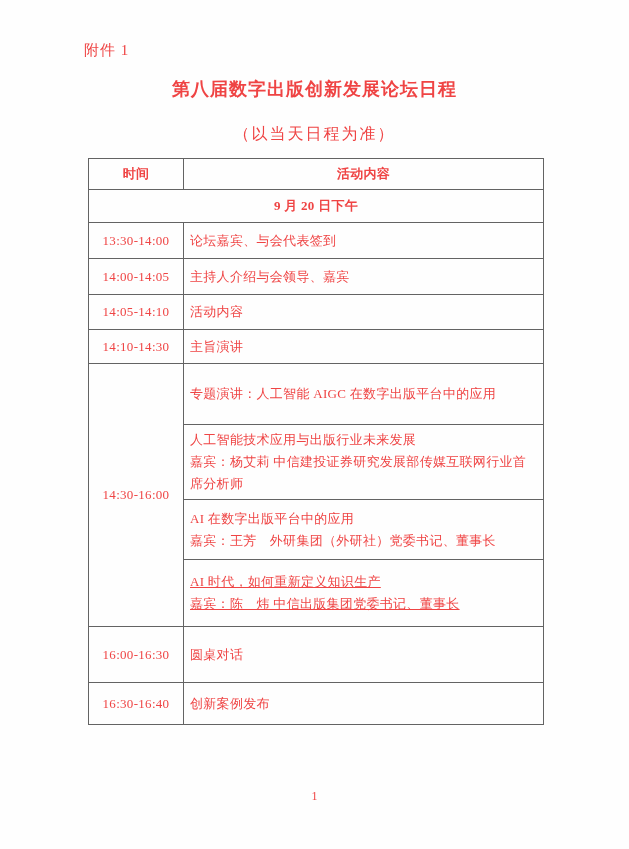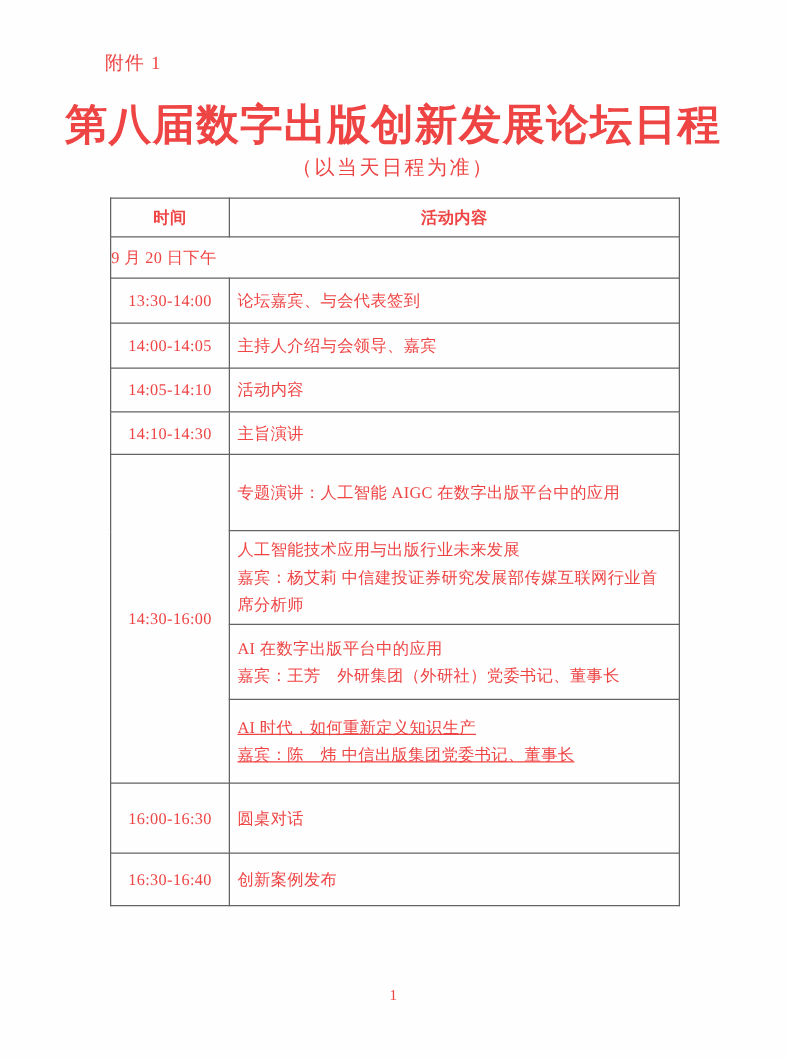--- a/index.html
+++ b/index.html
@@ -20,21 +20,21 @@
     top: 41px;
     font-size: 15px;
     letter-spacing: 1px;
   }
   .doc-title {
     position: absolute;
     left: 0;
     right: 0;
     top: 77px;
     text-align: center;
-    font-size: 34px;
+    font-size: 18px;
     font-weight: bold;
     letter-spacing: 1px;
   }
   .doc-subtitle {
     position: absolute;
     left: 0;
     right: 0;
     top: 124px;
     text-align: center;
     font-size: 16px;
@@ -57,23 +57,24 @@
     font-size: 13px;
     letter-spacing: 0.3px;
   }
   th.head-cell {
     font-size: 15px;
     font-weight: bold;
     letter-spacing: 3px;
     text-align: center;
   }
   td.date-cell {
-    text-align: left;
+    text-align: center;
     font-size: 14.5px;
     letter-spacing: 1px;
+    font-weight: bold;
   }
   td.time-cell {
     text-align: center;
     font-size: 13.5px;
     letter-spacing: 0;
     white-space: nowrap;
     margin-top: 12px;
   }
   td.content-cell {
     text-align: left;

